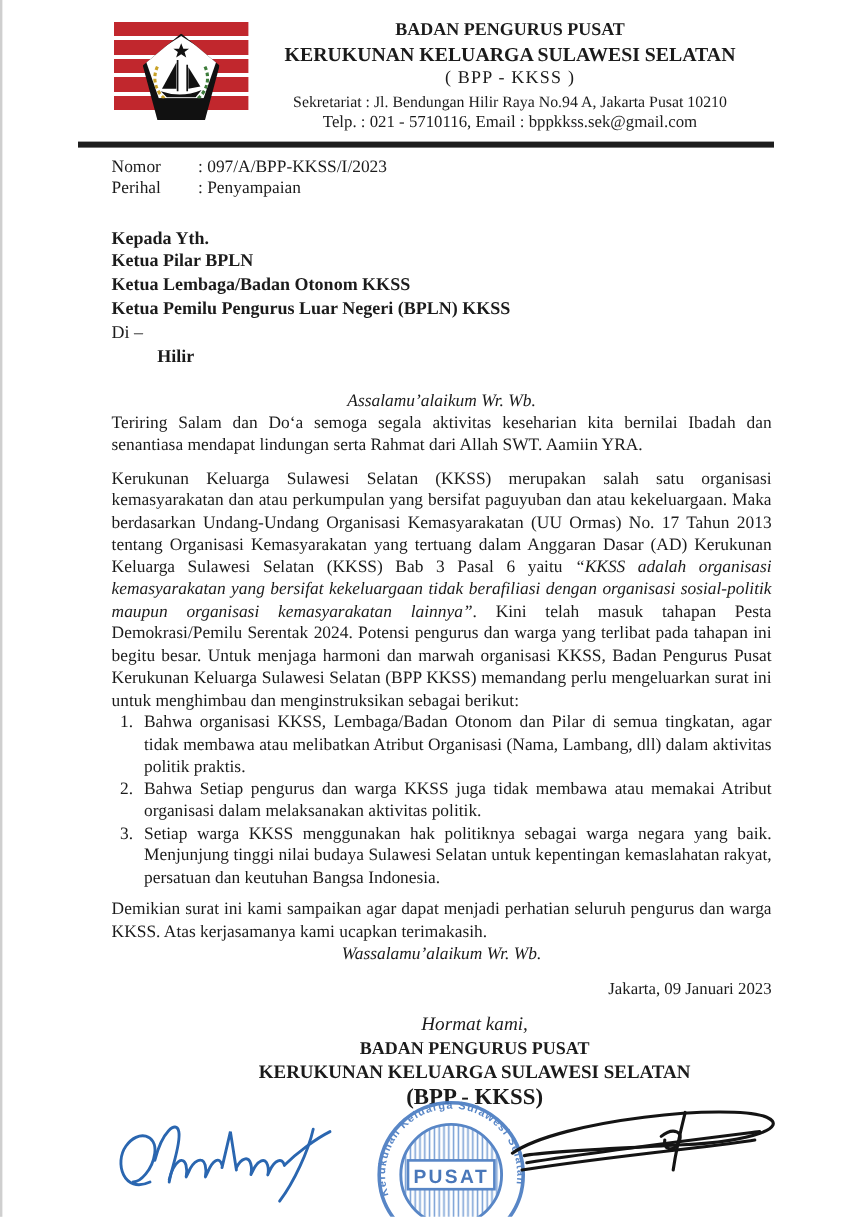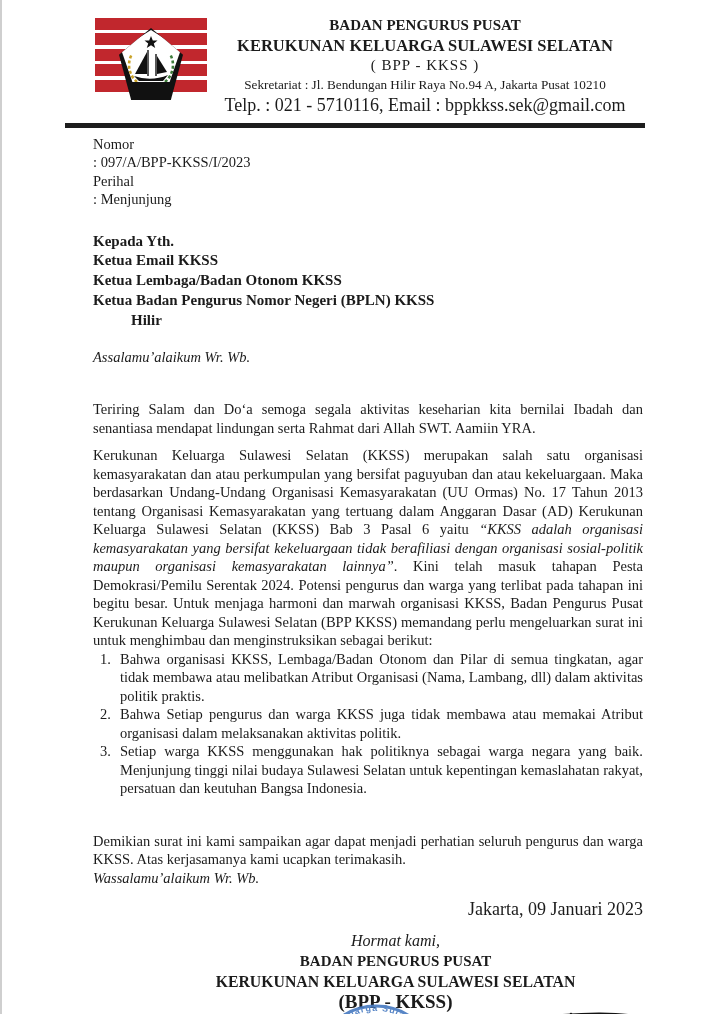--- a/index.html
+++ b/index.html
@@ -28,46 +28,46 @@
   .pentagon-inner {
     position:absolute; left:2px; top:2px; width:60px; height:52px;
     background:#fff;
     clip-path:polygon(50% 0,100% 37%,81% 100%,19% 100%,0 37%);
   }
   .head-text { flex:1; text-align:center; padding-top:6px; line-height:1.28; }
   .ht1 { font-weight:bold; font-size:15px; }
   .ht2 { font-weight:bold; font-size:16.5px; }
   .ht3 { font-weight:normal; font-size:15px; letter-spacing:1px; }
   .ht4 { font-size:13.2px; margin-top:2px; }
-  .ht5 { font-size:18px; }
+  .ht5 { font-size:14px; }
   .head-rule { height:4.5px; background:#1d1d1d; margin:6px -2px 0 -28px; }
 
   
   .meta { margin-top:7px; font-size:14.5px; line-height:18.4px; }
-  .meta-row { display:flex;flex-direction:column; }
+  .meta-row { display:flex; }
   .meta-label { width:72px; }
 
   
   .recipients { margin-top:23px; font-size:15px; line-height:19.8px; }
   .recipients .b { font-weight:bold; }
   .tempat { font-weight:bold; margin-left:38px; }
 
   
   .fs { font-size:14.5px; line-height:18.5px; }
   .greeting-block { margin-top:17px; }
-  .italic { font-style:italic; }
+  .italic { font-style:italic;text-align:center; }
   .para { margin-top:9px; text-align:justify; }
   ol.points { list-style:none; margin-top:0; }
   ol.points li { display:flex; padding-left:7px; }
   .li-num { width:20px; flex:0 0 20px; }
   .li-text { flex:1; text-align:justify; }
   .closing-block { margin-top:8px; }
-  .closing-text { text-align:justify;margin-top:34px; }
-
-  .date-line { margin-top:12px; text-align:right; font-size:18px; }
+  .closing-text { text-align:justify; }
+
+  .date-line { margin-top:12px; text-align:right; font-size:14px; }
 
   
   .hormat-block { margin-top:11px; padding-left:55px; text-align:center; line-height:20.3px; }
   .hormat { font-style:italic; font-size:16px; }
   .ho1 { font-weight:bold; font-size:15px; }
   .ho2 { font-weight:bold; font-size:15.8px; }
   .ho3 { font-weight:bold; font-size:19px; }
 
   .sig-area { position:relative; height:102px; margin-top:0; }
   .sig-svg { position:absolute; }
@@ -114,29 +114,30 @@
   </div>
   <div class="head-rule"></div>
 
   <div class="meta">
     <div class="meta-row">
       <span class="meta-label">Nomor</span>
       <span>: 097/A/BPP-KKSS/I/2023</span>
     </div>
     <div class="meta-row">
       <span class="meta-label">Perihal</span>
-      <span>: Menjunjung</span>
+      <span>: Penyampaian</span>
     </div>
   </div>
 
   <div class="recipients">
     <div class="b">Kepada Yth.</div>
-    <div class="b">Ketua Email KKSS</div>
+    <div class="b">Ketua Pilar BPLN</div>
     <div class="b">Ketua Lembaga/Badan Otonom KKSS</div>
-    <div class="b">Ketua Badan Pengurus Nomor Negeri (BPLN) KKSS</div>
+    <div class="b">Ketua Pemilu Pengurus Luar Negeri (BPLN) KKSS</div>
+    <div>Di –</div>
     <div class="tempat">Hilir</div>
   </div>
 
   <div class="greeting-block fs">
     <div class="italic">Assalamu’alaikum Wr. Wb.</div>
     <div class="closing-text">Teriring Salam dan Do‘a semoga segala aktivitas keseharian kita bernilai Ibadah dan senantiasa mendapat lindungan serta Rahmat dari Allah SWT. Aamiin YRA.</div>
   </div>
 
   <div class="para fs"><span>Kerukunan Keluarga Sulawesi Selatan (KKSS) merupakan salah satu organisasi kemasyarakatan dan atau perkumpulan yang bersifat paguyuban dan atau kekeluargaan. Maka berdasarkan Undang-Undang Organisasi Kemasyarakatan (UU Ormas) No. 17 Tahun 2013 tentang Organisasi Kemasyarakatan yang tertuang dalam Anggaran Dasar (AD) Kerukunan Keluarga Sulawesi Selatan (KKSS) Bab 3 Pasal 6 yaitu </span><span class="italic">“KKSS adalah organisasi kemasyarakatan yang bersifat kekeluargaan tidak berafiliasi dengan organisasi sosial-politik maupun organisasi kemasyarakatan lainnya”</span><span>. Kini telah masuk tahapan Pesta Demokrasi/Pemilu Serentak 2024. Potensi pengurus dan warga yang terlibat pada tahapan ini begitu besar. Untuk menjaga harmoni dan marwah organisasi KKSS, Badan Pengurus Pusat Kerukunan Keluarga Sulawesi Selatan (BPP KKSS) memandang perlu mengeluarkan surat ini untuk menghimbau dan menginstruksikan sebagai berikut:</span></div>
 

